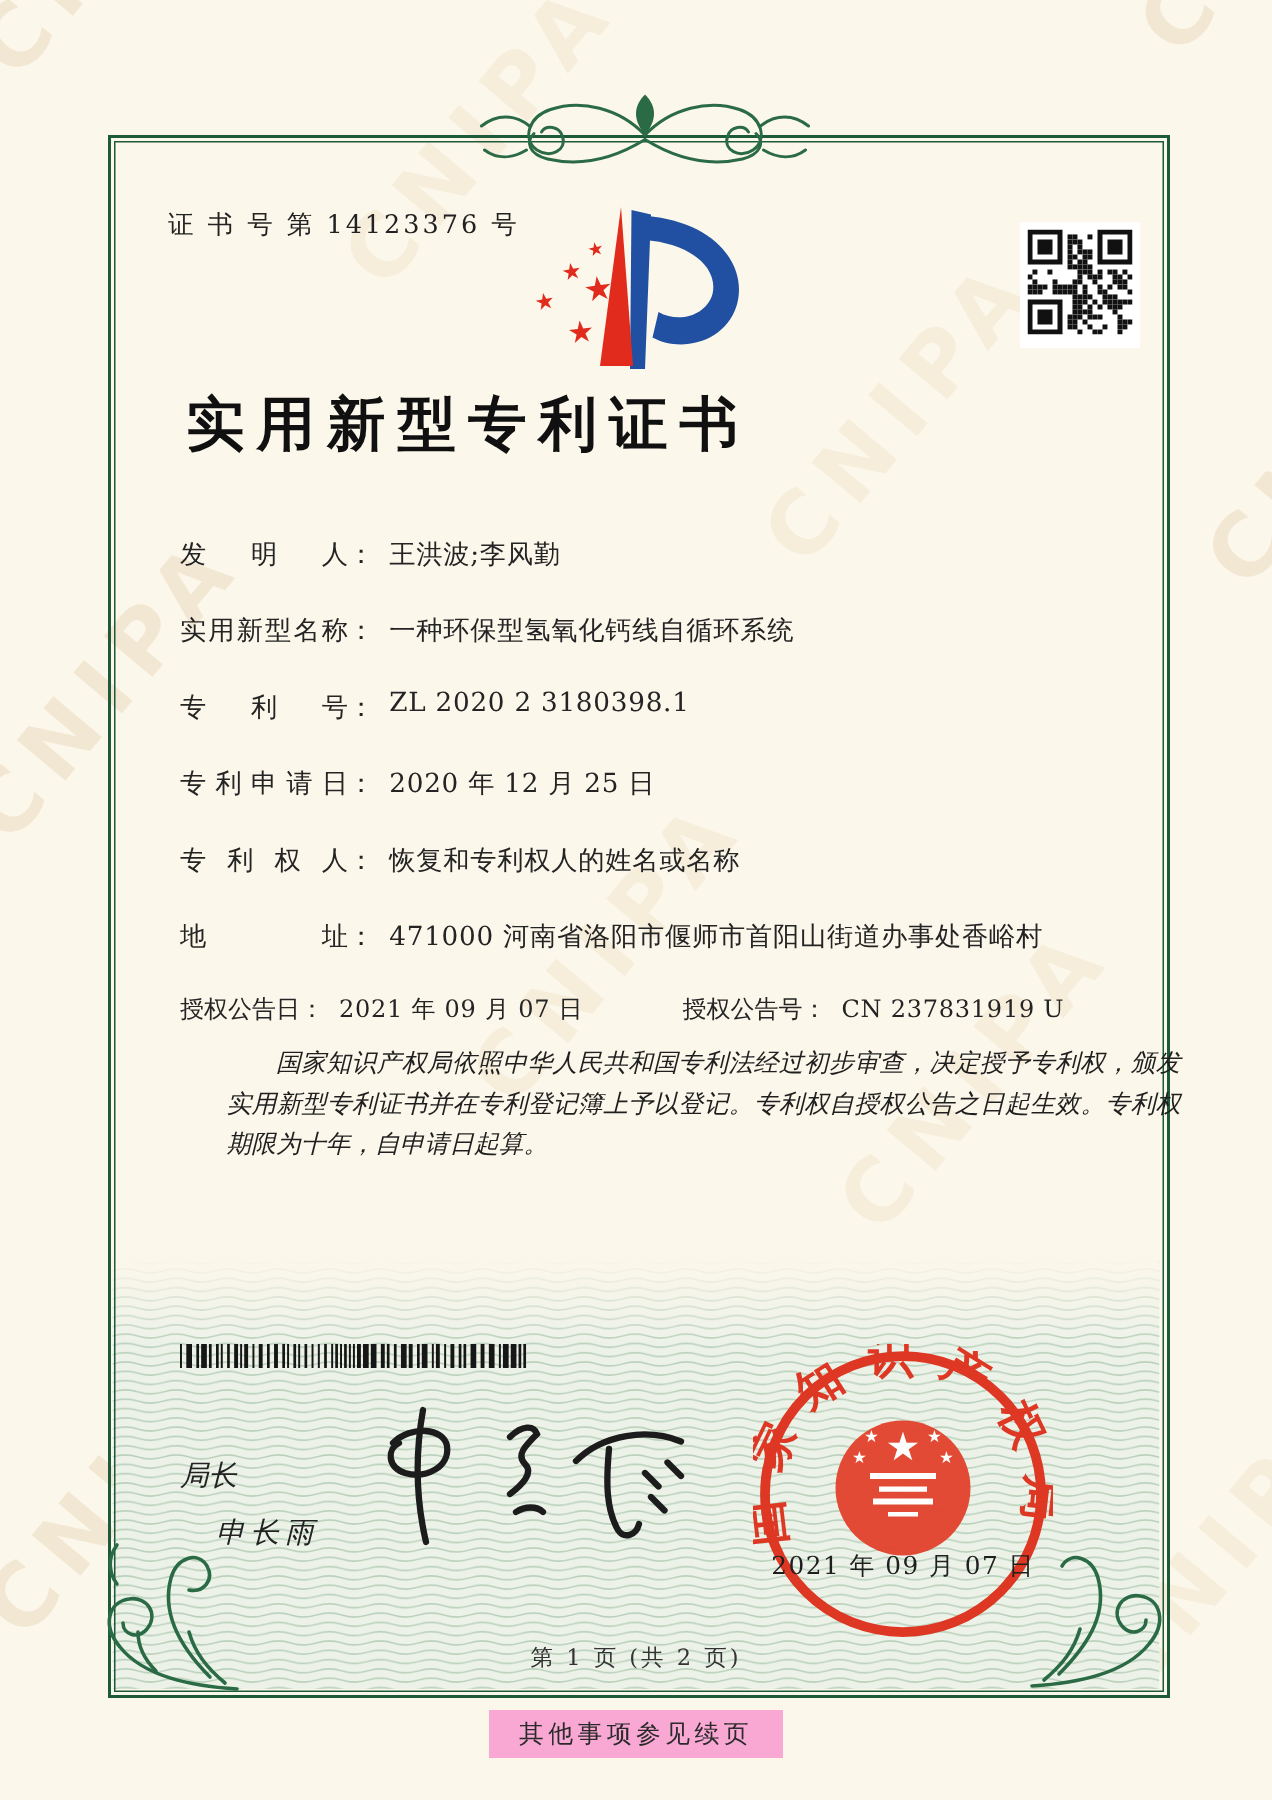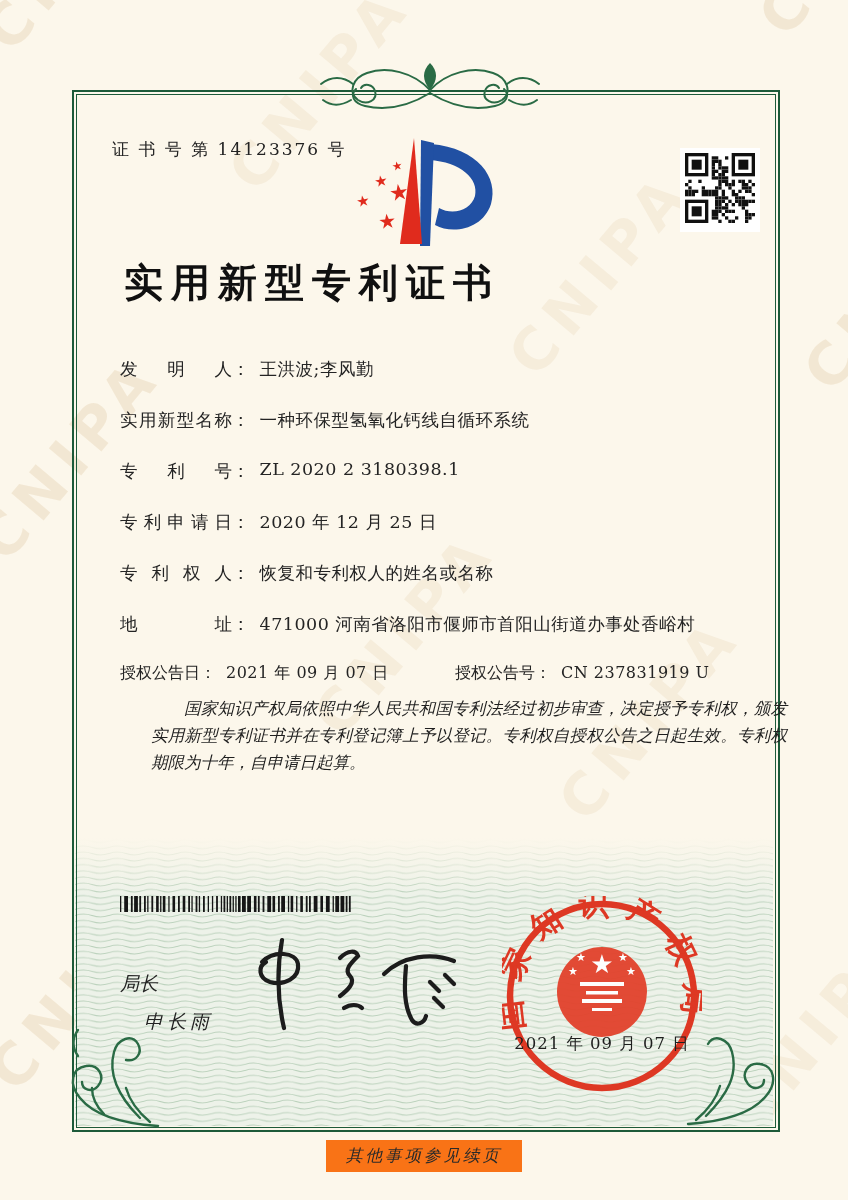--- a/index.html
+++ b/index.html
@@ -45,22 +45,22 @@
   .barcode{position:absolute;left:120px;top:896px;}
   .sig-title{position:absolute;left:120px;top:971px;font-size:19px;color:#222;font-style:italic;}
   .sig-name{position:absolute;left:120px;top:1009px;font-size:19px;color:#222;font-style:italic;letter-spacing:4px;margin-left:24px;}
   .signature{position:absolute;left:244px;top:928px;}
 
   .seal{position:absolute;left:502px;top:896px;opacity:.95;}
 
   .page-info{position:absolute;left:72px;top:1096px;width:704px;text-align:center;
              font-size:15px;color:#333;letter-spacing:2px;}
   .cont-note{position:absolute;left:0;top:1140px;width:848px;text-align:center;}
-  .cont-note span{display:inline-block;background:#f97316;padding:5px 20px;font-size:16.5px;
-                  font-style:italic;color:#2a2a2a;letter-spacing:3px;}
+  .cont-note span{display:inline-block;background:#f9a8d4;padding:5px 20px;font-size:16.5px;
+                  color:#2a2a2a;letter-spacing:3px;}
 </style>
 </head>
 <body>
 
 <div class="page">
 
   <div class="wm" style="left:-30px;top:20px">CNIPA</div>
   <div class="wm light" style="left:215px;top:160px">CNIPA</div>
   <div class="wm" style="left:745px;top:5px">CNIPA</div>
   <div class="wm light" style="left:495px;top:345px">CNIPA</div>
@@ -403,17 +403,18 @@
         <text x="129" y="79" font-size="11">★</text>
       </g>
       <rect x="78" y="86" width="44" height="4" fill="#fff"></rect>
       <rect x="84" y="95" width="32" height="3.5" fill="#fff"></rect>
       <rect x="80" y="103" width="40" height="4" fill="#fff"></rect>
       <rect x="90" y="112" width="20" height="3" fill="#fff"></rect>
     </g>
     <text x="100" y="153" text-anchor="middle" font-size="16.5" fill="#141414" letter-spacing="1" font-family="'DejaVu Serif',serif">2021 年 09 月 07 日</text>
   </svg>
 
+  <div class="page-info">第 1 页 (共 2 页)</div>
   <div class="cont-note">
     <span>其他事项参见续页</span>
   </div>
 
 </div>
 
 </body></html>

